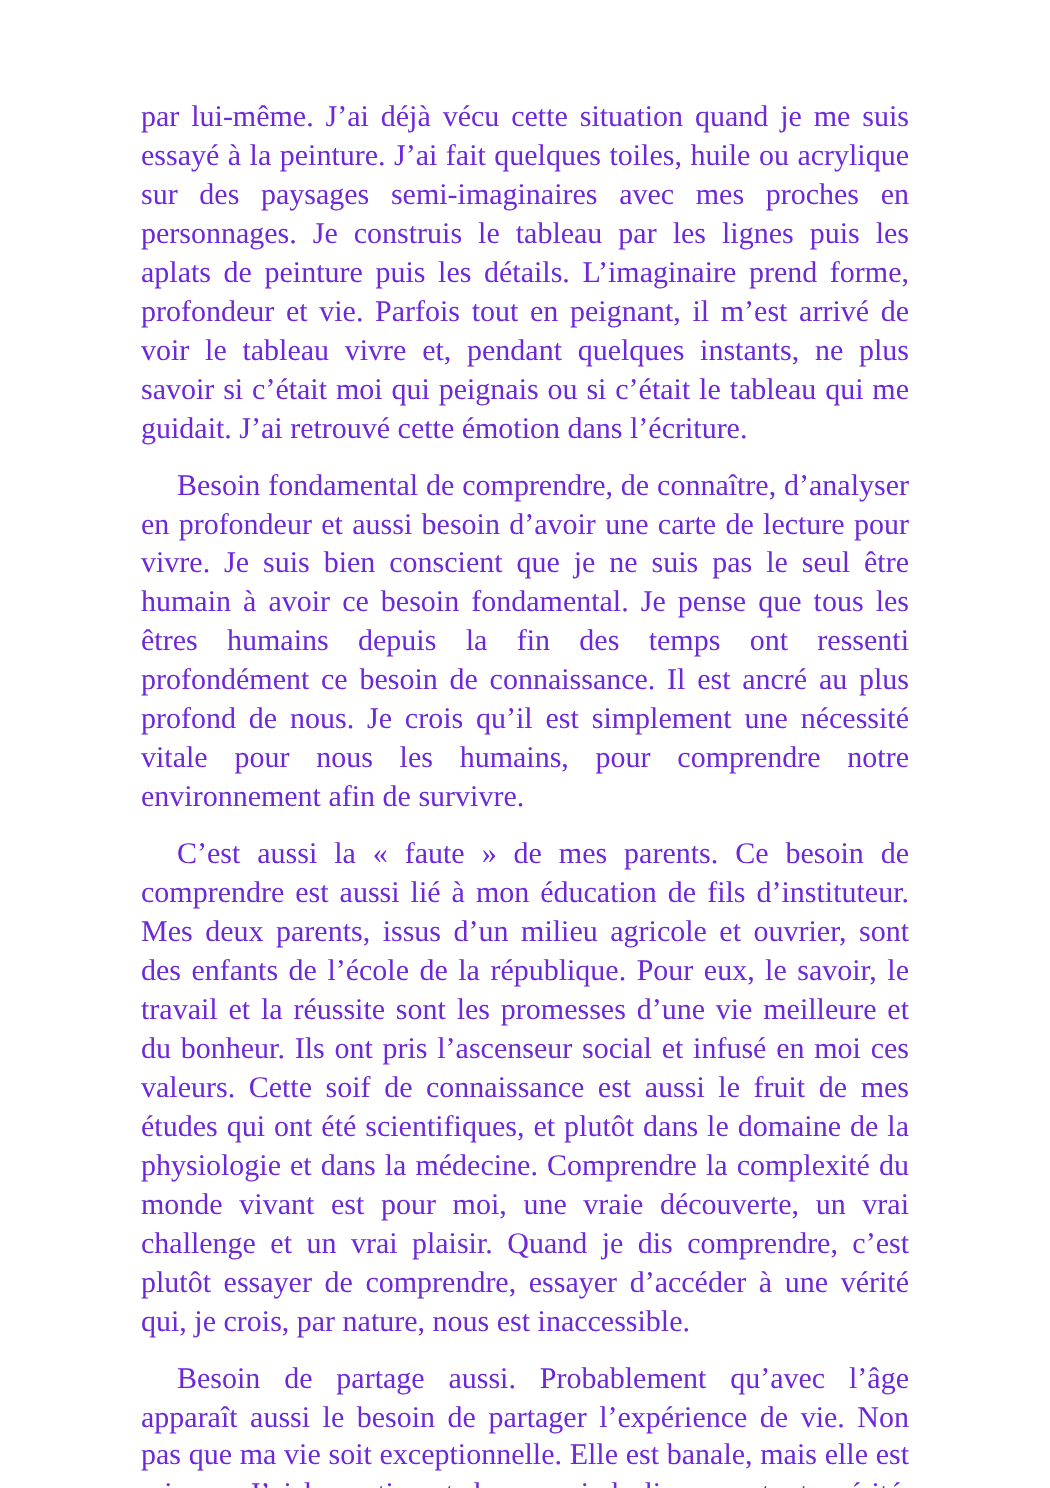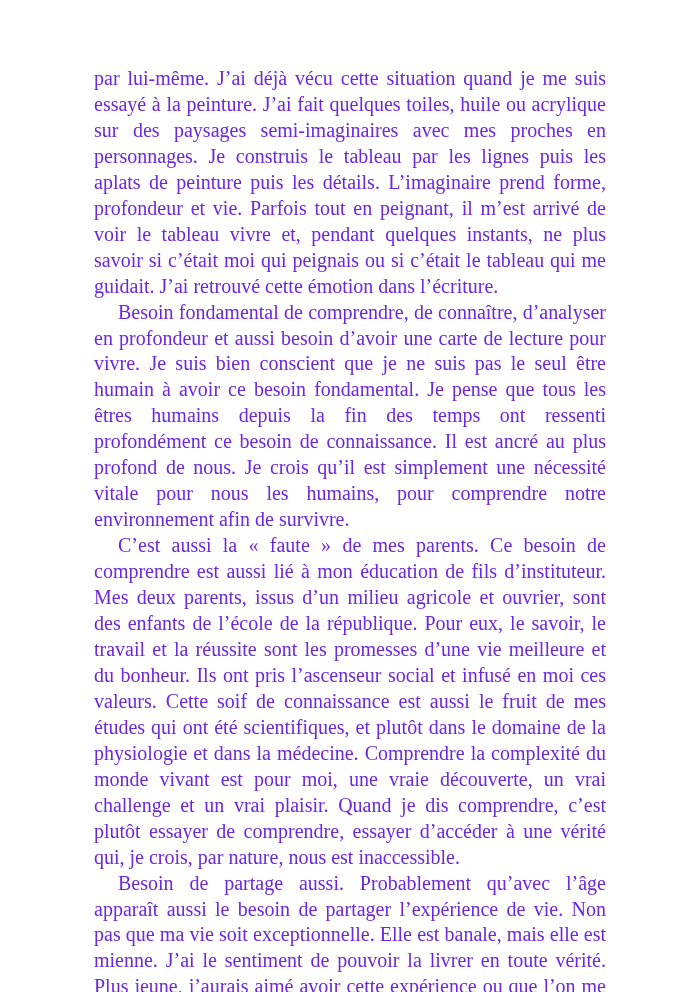--- a/index.html
+++ b/index.html
@@ -25,20 +25,21 @@
       text-align: justify;
       text-align-last: left;
     }
     .page p {
       margin: 0;
       text-indent: 0;
       hyphens: none;
     }
     .page p.indent {
       text-indent: 24px;
+      margin-top: 12px;
     }
   </style>
 </head>
 <body>
 
 <div class="page">
   <p class="para">par lui-même. J’ai déjà vécu cette situation quand je me suis essayé à la peinture. J’ai fait quelques toiles, huile ou acrylique sur des paysages semi-imaginaires avec mes proches en personnages. Je construis le tableau par les lignes puis les aplats de peinture puis les détails. L’imaginaire prend forme, profondeur et vie. Parfois tout en peignant, il m’est arrivé de voir le tableau vivre et, pendant quelques instants, ne plus savoir si c’était moi qui peignais ou si c’était le tableau qui me guidait. J’ai retrouvé cette émotion dans l’écriture.</p>
   <p class="para indent">Besoin fondamental de comprendre, de connaître, d’analyser en profondeur et aussi besoin d’avoir une carte de lecture pour vivre. Je suis bien conscient que je ne suis pas le seul être humain à avoir ce besoin fondamental. Je pense que tous les êtres humains depuis la fin des temps ont ressenti profondément ce besoin de connaissance. Il est ancré au plus profond de nous. Je crois qu’il est simplement une nécessité vitale pour nous les humains, pour comprendre notre environnement afin de survivre.</p>
   <p class="para indent">C’est aussi la « faute » de mes parents. Ce besoin de comprendre est aussi lié à mon éducation de fils d’instituteur. Mes deux parents, issus d’un milieu agricole et ouvrier, sont des enfants de l’école de la république. Pour eux, le savoir, le travail et la réussite sont les promesses d’une vie meilleure et du bonheur. Ils ont pris l’ascenseur social et infusé en moi ces valeurs. Cette soif de connaissance est aussi le fruit de mes études qui ont été scientifiques, et plutôt dans le domaine de la physiologie et dans la médecine. Comprendre la complexité du monde vivant est pour moi, une vraie découverte, un vrai challenge et un vrai plaisir. Quand je dis comprendre, c’est plutôt essayer de comprendre, essayer d’accéder à une vérité qui, je crois, par nature, nous est inaccessible.</p>
   <p class="para indent">Besoin de partage aussi. Probablement qu’avec l’âge apparaît aussi le besoin de partager l’expérience de vie. Non pas que ma vie soit exceptionnelle. Elle est banale, mais elle est mienne. J’ai le sentiment de pouvoir la livrer en toute vérité. Plus jeune, j’aurais aimé avoir cette expérience ou que l’on me partage une expérience de vie. Cela m’aurait certainement enrichi et, peut-être, permis plus de discernement et moins d’erreurs.</p>

